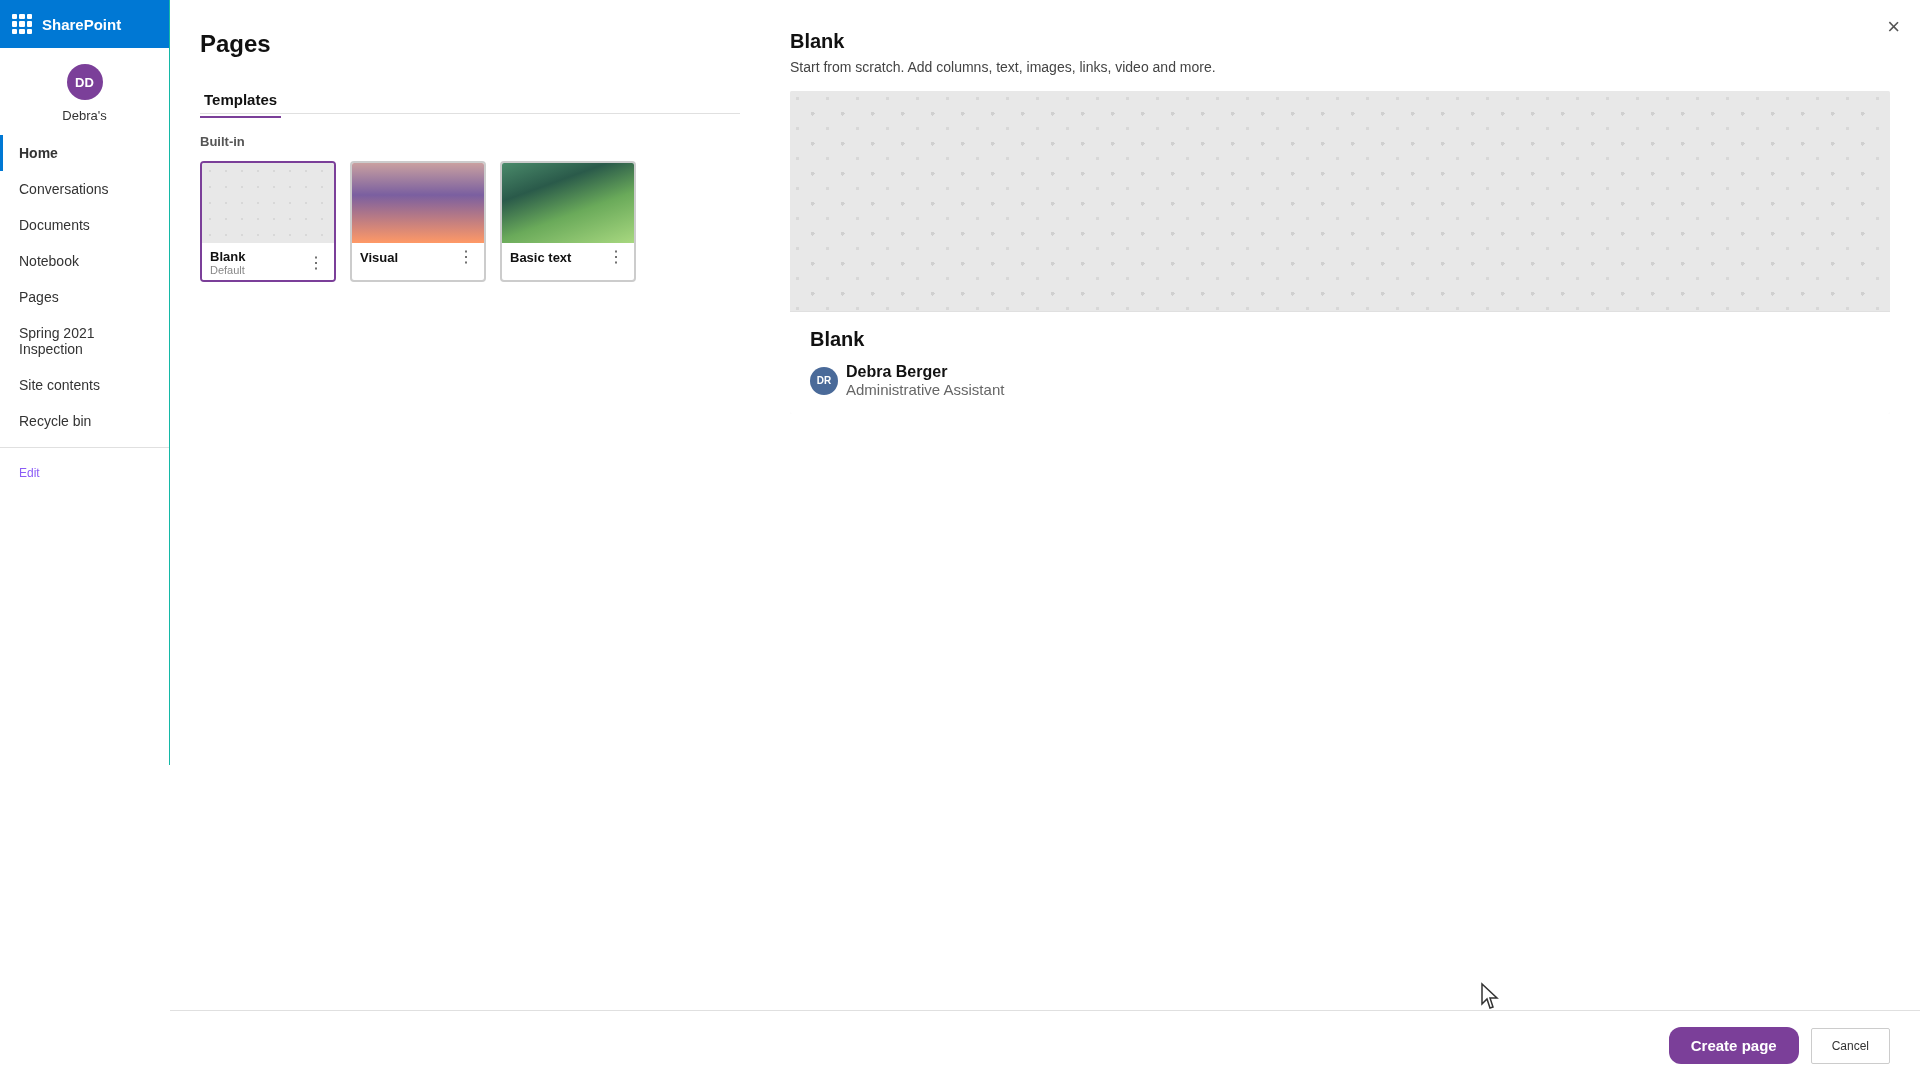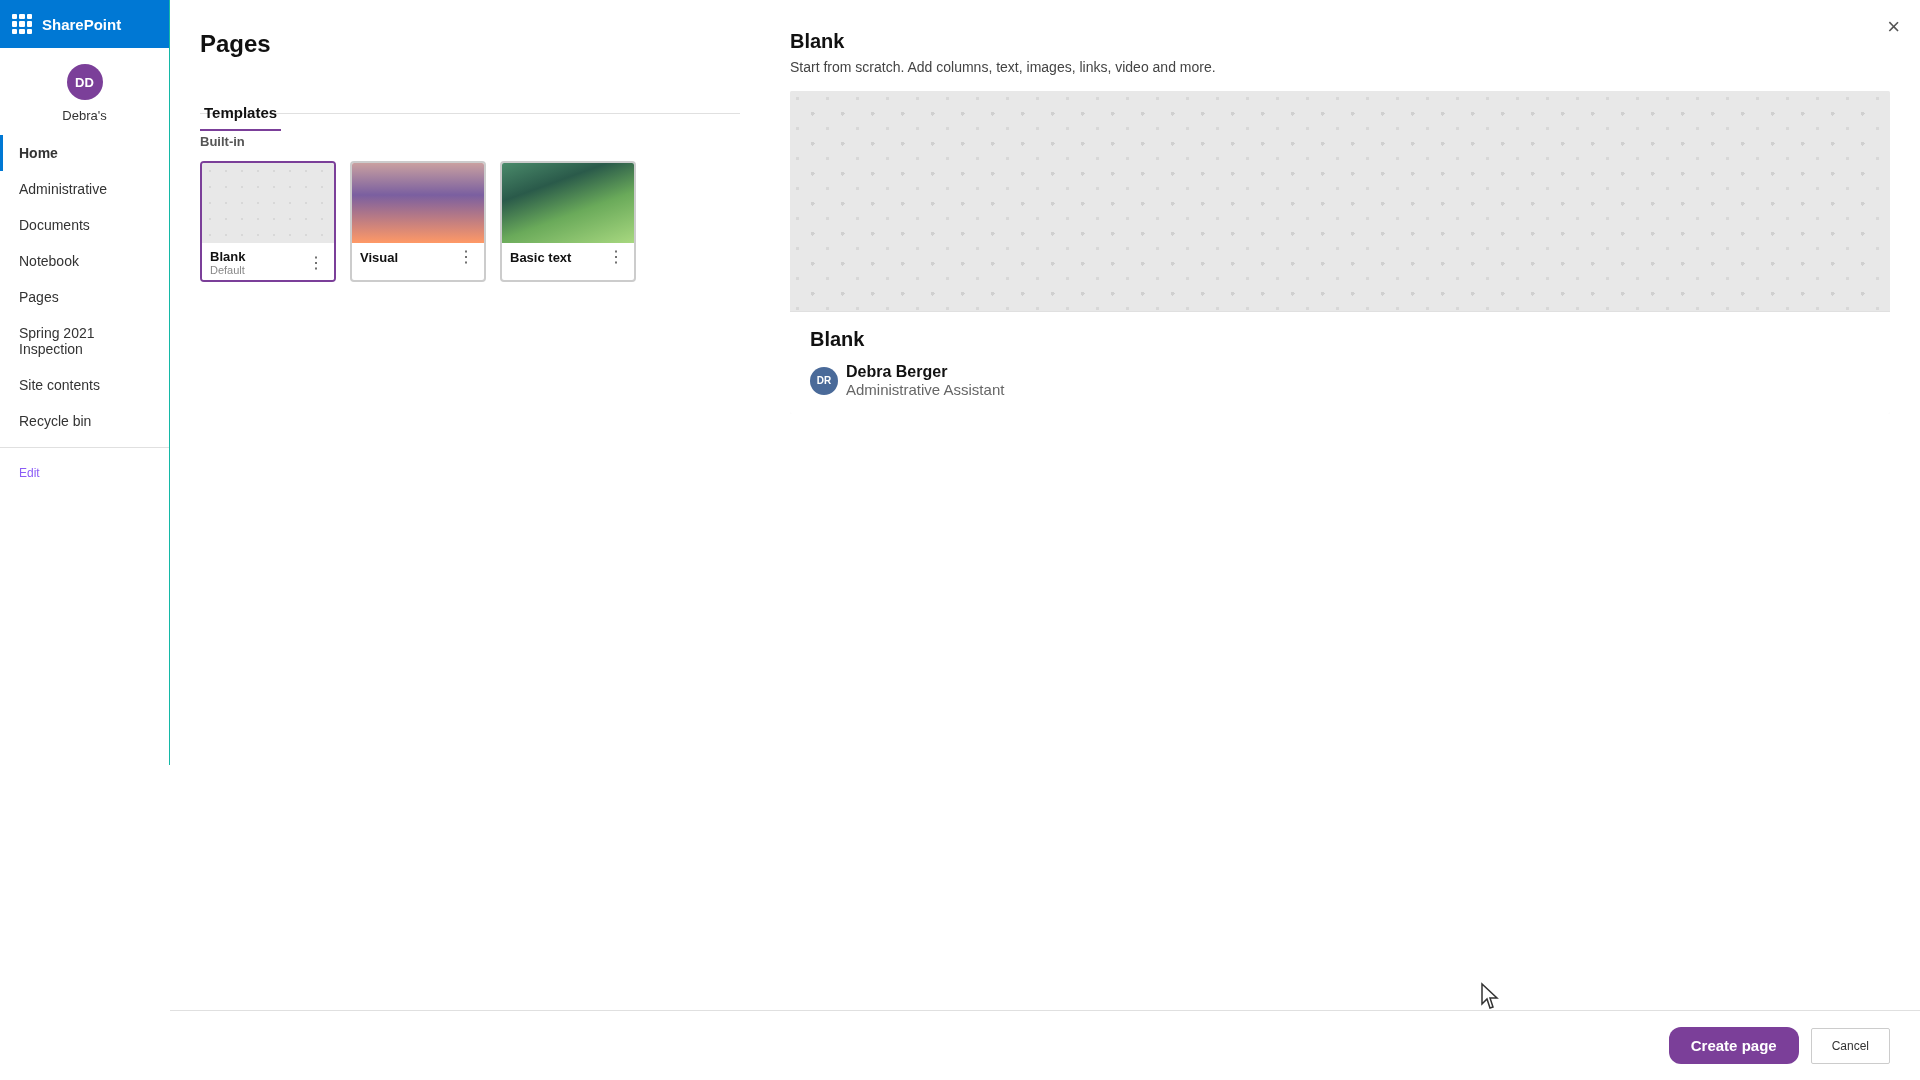--- a/index.html
+++ b/index.html
@@ -116,21 +116,21 @@
       margin-bottom: 20px;
     }
     .tab {
       padding: 8px 4px;
       margin-right: 20px;
       font-size: 15px;
       cursor: pointer;
       color: #333;
       border-bottom: 2px solid transparent;
       position: relative;
-      top: 18px;
+      top: 5px;
     }
     .tab.active {
       border-bottom: 2px solid #7b3f99;
       color: #111; font-weight: 600;
     }
     .section-label {
       font-size: 13px; font-weight: 600; color: #555; margin-bottom: 12px;
     }
     .template-grid {
       display: flex; gap: 14px; flex-wrap: wrap;
@@ -289,21 +289,21 @@
   </div>
 
   <div class="user-avatar">DD</div>
   <div class="user-name">Debra's</div>
 
   <div class="nav-items">
     <div class="nav-item active">
       <span>Home</span>
     </div>
     <div class="nav-item">
-      <span>Administrative</span>
+      <span>Conversations</span>
     </div>
     <div class="nav-item">
       <span>Documents</span>
     </div>
     <div class="nav-item">
       <span>Notebook</span>
     </div>
     <div class="nav-item">
       <span>Pages</span>
     </div>

